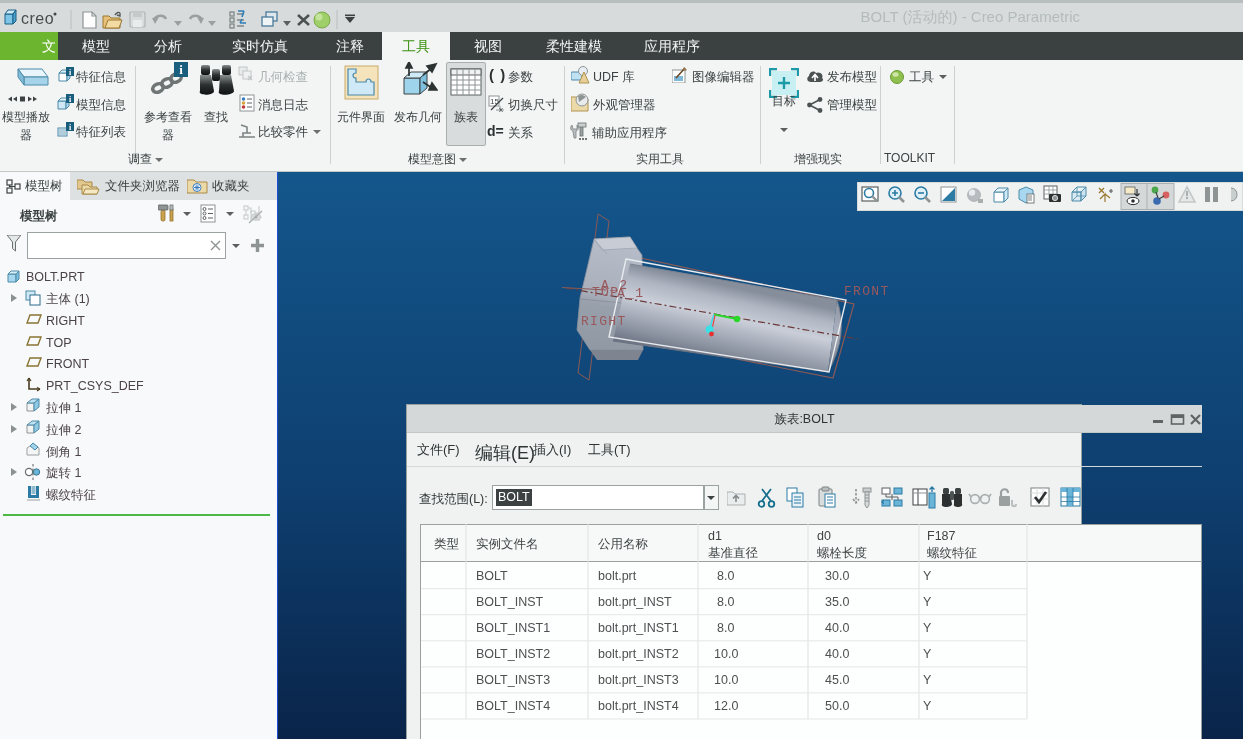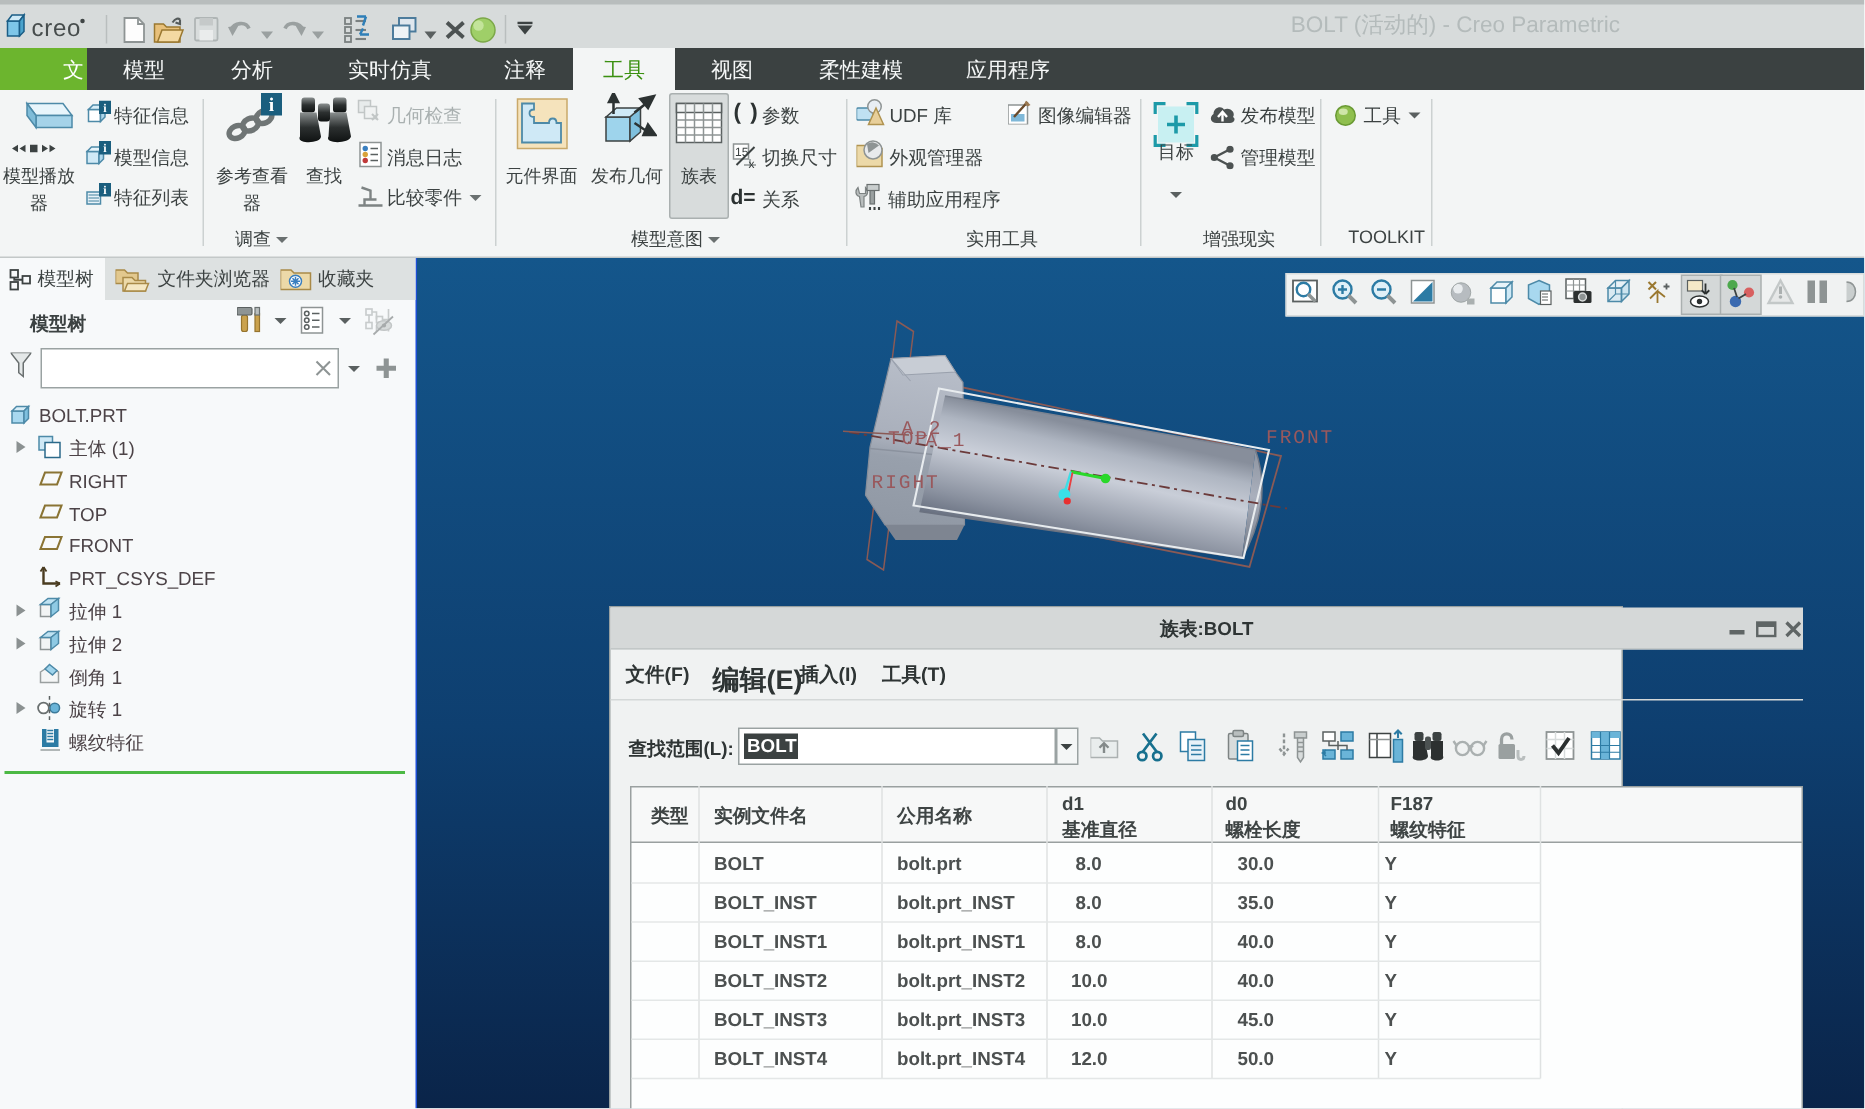--- a/index.html
+++ b/index.html
@@ -14,37 +14,37 @@
 
 
 #tabbar { left:0; top:32px; width:1243px; height:28px; background:#3b4141; }
 .tab { position:absolute; top:0; height:28px; line-height:29px; color:#f5f7f7; font-size:14px; text-align:center; }
 .tab.file { background:#6cb52e; color:#fff;padding-left:40px; }
 .tab.sel { background:#f3f5f5; color:#3a9010; }
 
 
 #ribbon { left:0; top:60px; width:1243px; height:112px; background:#f3f5f5; border-bottom:1px solid #c3c8c8; }
 .vsep { position:absolute; top:6px; height:98px; width:1px; background:#ccd1d1; }
-.glabel { position:absolute; top:91px; height:16px; font-size:12px; color:#3c4242; text-align:right; white-space:nowrap; }
+.glabel { position:absolute; top:91px; height:16px; font-size:12px; color:#3c4242; text-align:left; white-space:nowrap; }
 .bigtxt { position:absolute; font-size:12px; color:#3c4242; text-align:center; line-height:18px; white-space:nowrap; }
 .smalltxt { position:absolute; font-size:12.5px; color:#3c4242; white-space:nowrap; }
 .gray { color:#a9b0b0 !important; }
 .darr { display:inline-block; width:0; height:0; border-left:4px solid transparent; border-right:4px solid transparent; border-top:4px solid #5a6060; vertical-align:middle; }
 
 
 #lpanel { left:0; top:172px; width:278px; height:567px; background:#f7f9fa; border-right:1px solid #1d4ed8; }
 .ltab { position:absolute; top:0; height:28px; font-size:12.5px; color:#3c4242; line-height:28px; }
 .trow { position:absolute; height:22px; font-size:12.5px; color:#4c4347; line-height:22px; white-space:nowrap; }
 .tarr { position:absolute; width:0; height:0; border-top:4.5px solid transparent; border-bottom:4.5px solid transparent; border-left:6px solid #8b9191; }
 
 
 #viewport { left:278px; top:172px; width:965px; height:567px; background:linear-gradient(180deg,#14568b 0%,#0e3f70 55%,#0a2449 100%); }
 
 
-#dialog { left:406px; top:404px; width:676px; height:335px; background:#f0f2f2; border:1px solid #98a0a0; border-bottom:none; font-size:12.5px; color:#3c4242;font-weight:bold; }
+#dialog { left:406px; top:404px; width:676px; height:335px; background:#f0f2f2; border:1px solid #98a0a0; border-bottom:none; font-size:12.5px; color:#3c4242; }
 </style>
 </head>
 <body>
 <div id="app">
 
   <div class="abs" id="titlebar">
     <svg class="abs" style="left:4px;top:5px" width="352" height="24" viewBox="0 0 352 24">
 
       <g>
         <polygon points="1,6 9,6 9,16 1,16" fill="#7ec6e8" stroke="#1b5e86" stroke-width="1"></polygon>

